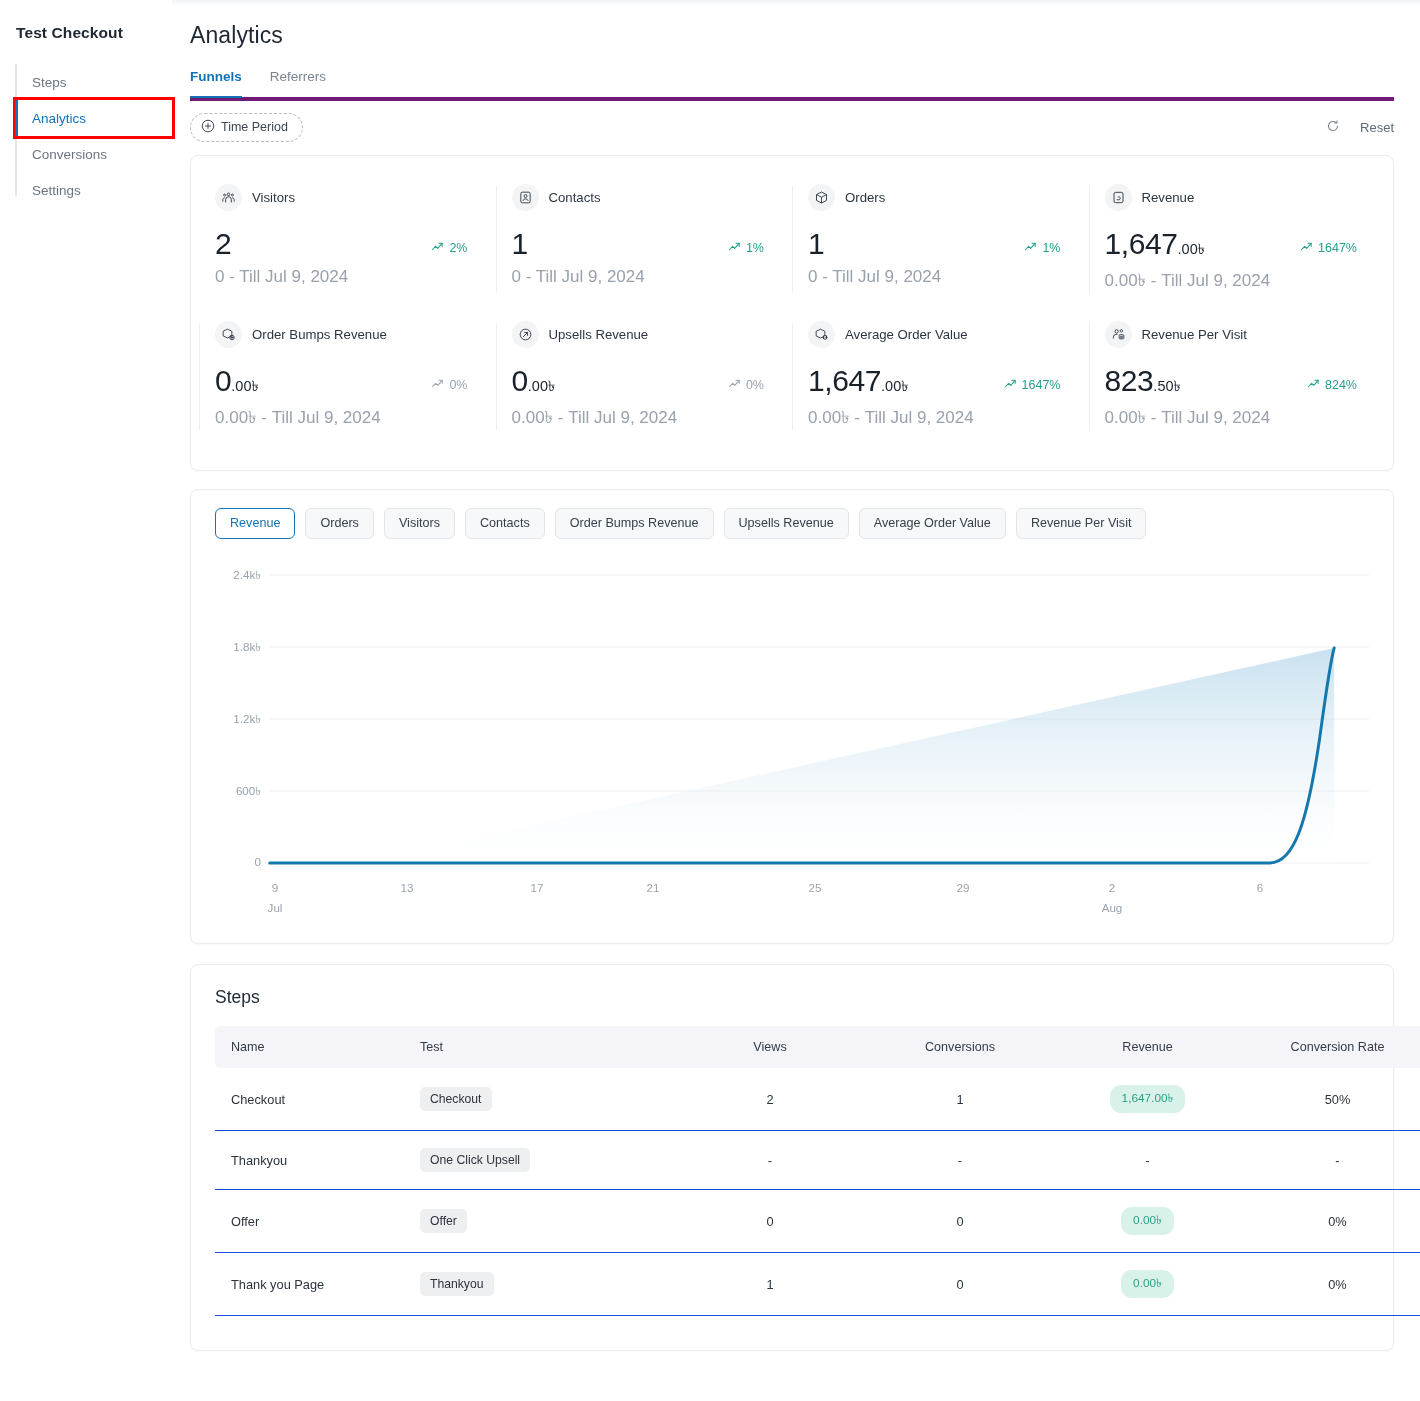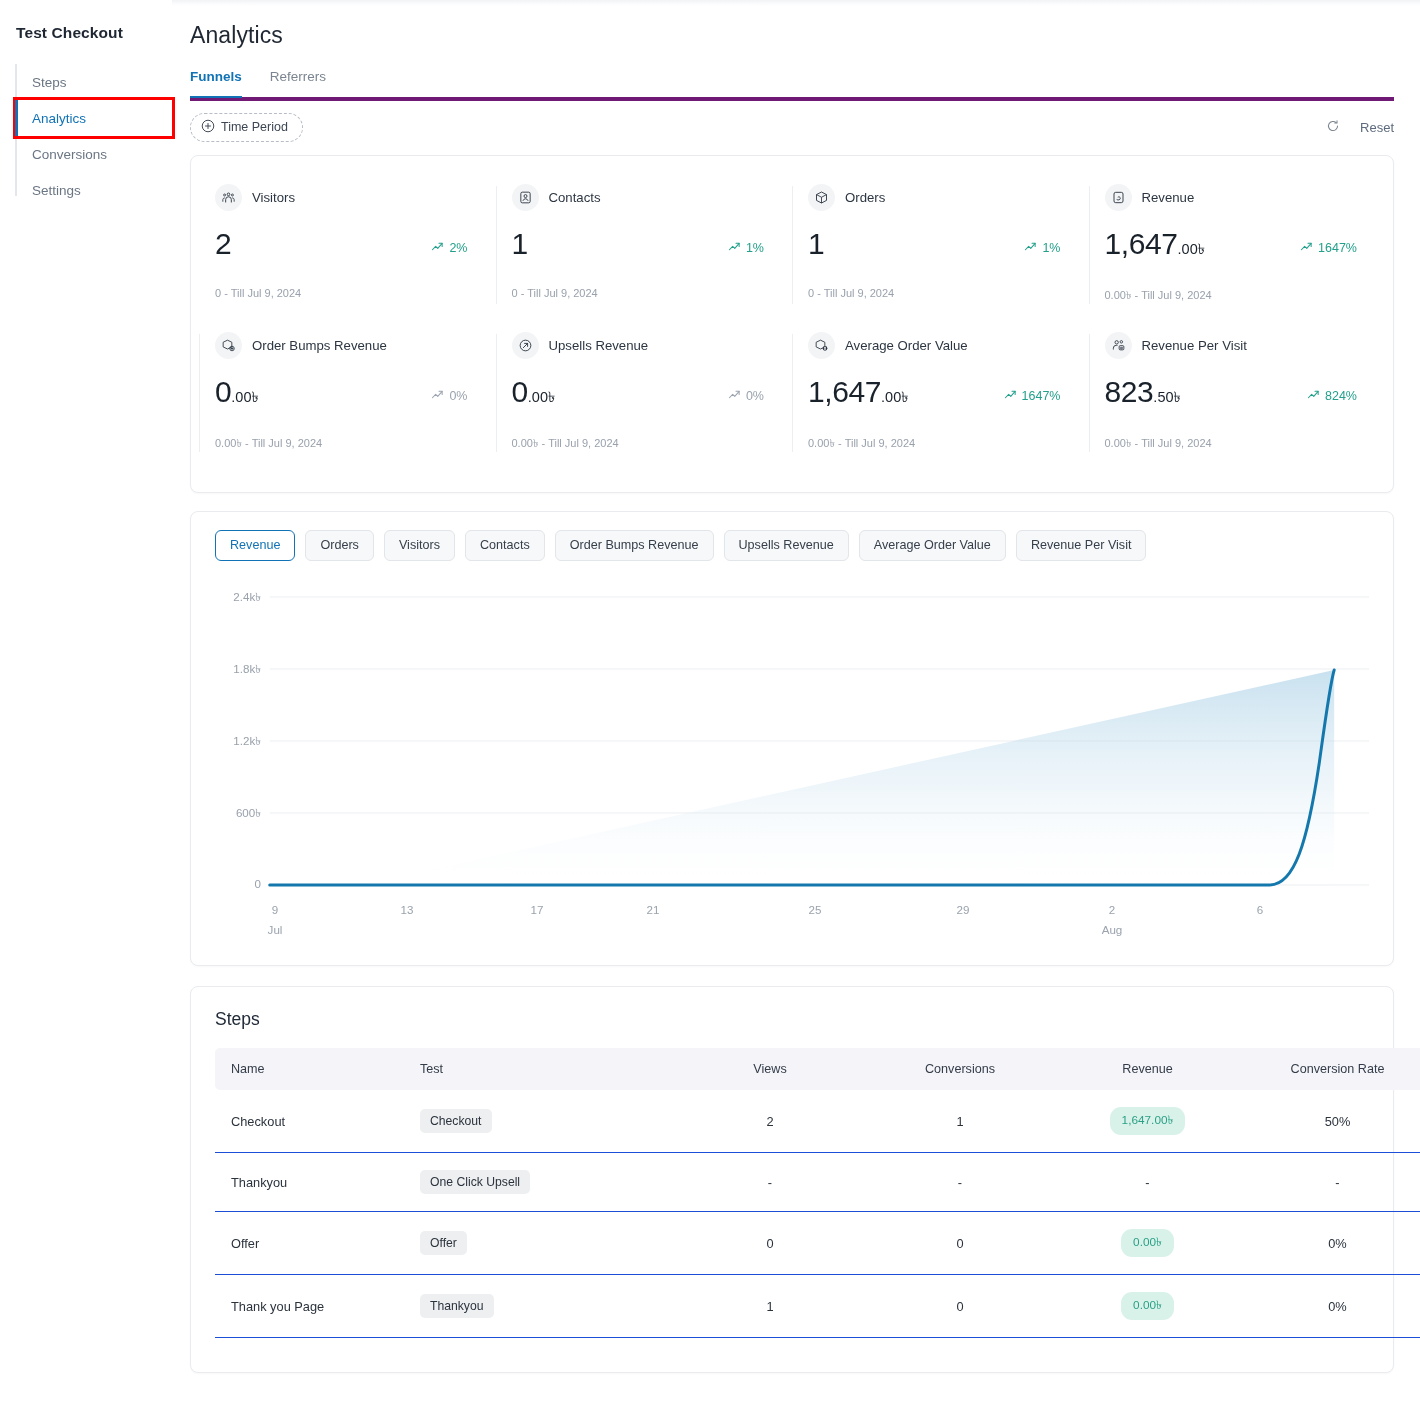--- a/index.html
+++ b/index.html
@@ -217,22 +217,22 @@
   .trend {
     display: inline-flex;
     align-items: center;
     gap: 5px;
     font-size: 12.5px;
     color: #22a08b;
     padding-bottom: 3px;
   }
   .trend.flat { color: #9aa3ae; }
   .metric-sub {
-    margin-top: 28px;
-    font-size: 11px;
+    margin-top: 8px;
+    font-size: 17px;
     color: #99a1ac;
   }
 
   
   .performance { margin-top: 18px; padding-bottom: 22px; }
   .pills {
     display: flex;
     gap: 10px;
     padding: 18px 0 0 24px;
     flex-wrap: wrap;

